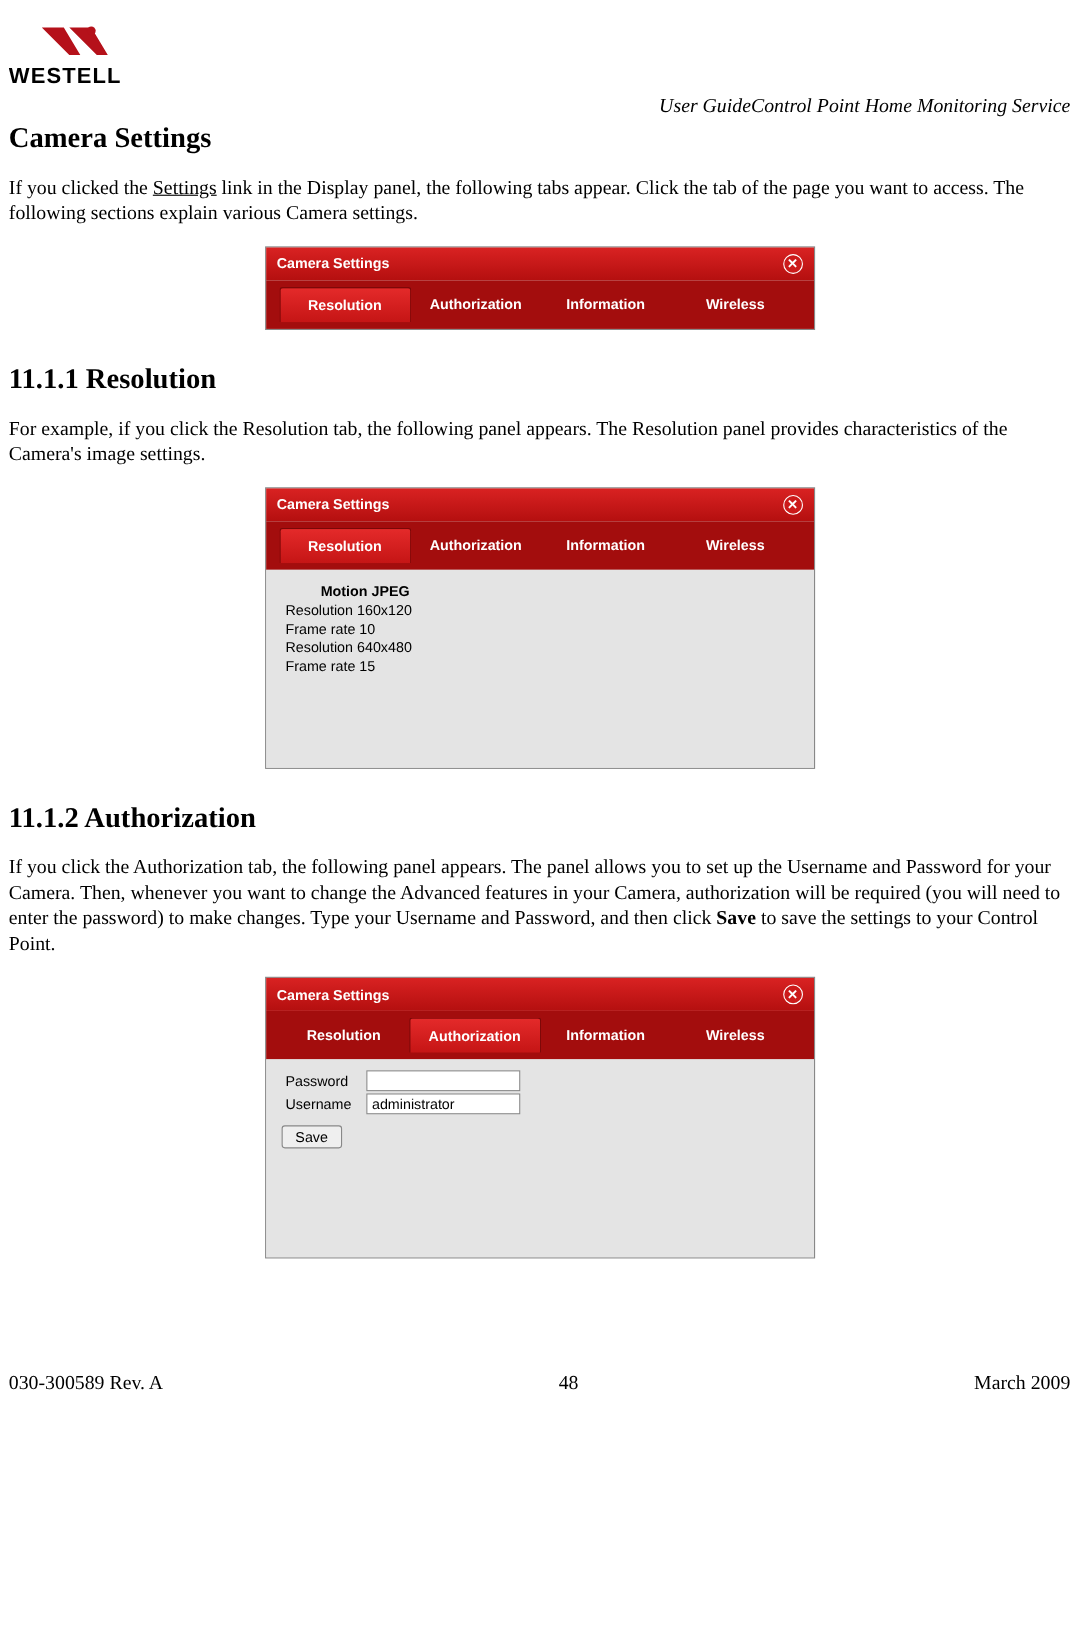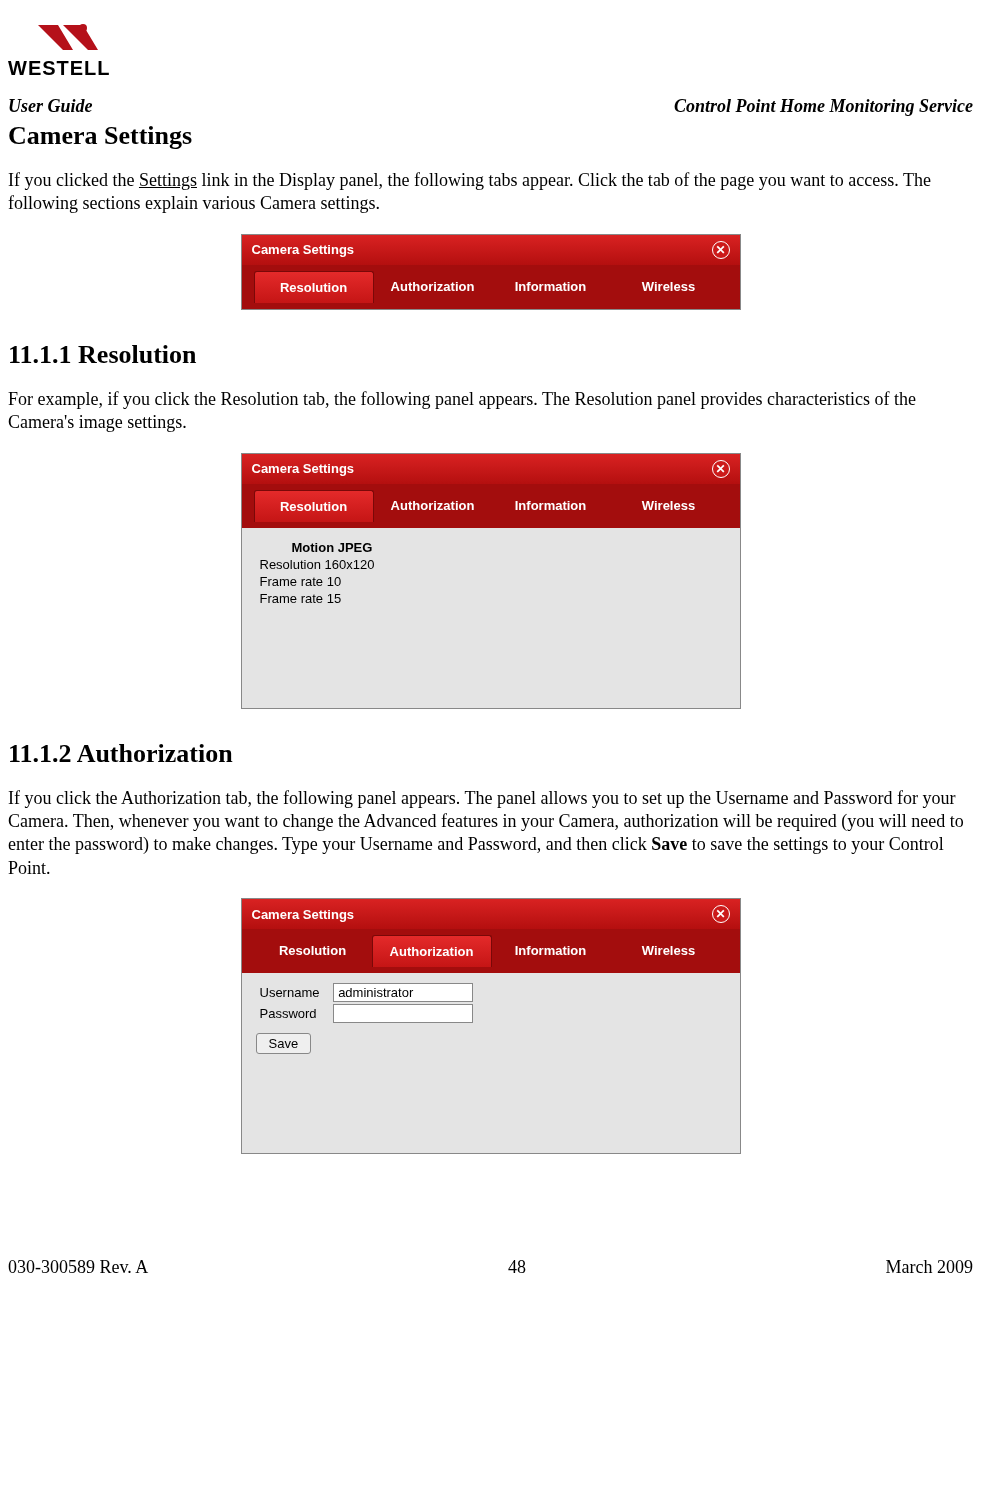--- a/index.html
+++ b/index.html
@@ -6,29 +6,28 @@
   body {
     width: 981px;
     font-family: "Times New Roman", Times, serif;
     font-size: 18px;
     color: #000;
     background: #fff;
     padding: 20px 8px 10px 8px;
     position: relative;
   }
   .logo {
-    margin-bottom: 14px;
+    margin-bottom: 4px;
   }
   .logo svg { display: block; }
   .header-row {
     display: flex;
-    justify-content: space-between;
+    justify-content: flex-end;
     font-style: italic;
     margin-bottom: 0px;
-    font-weight: bold;
   }
   h2.section-title {
     font-size: 26px;
     font-weight: bold;
     margin: 4px 0 18px 0;
   }
   h2.subsection-title {
     font-size: 26px;
     font-weight: bold;
     margin: 30px 0 18px 0;
@@ -185,20 +184,21 @@
     <div class="panel-tabs">
       <div class="panel-tab active">Resolution</div>
       <div class="panel-tab">Authorization</div>
       <div class="panel-tab">Information</div>
       <div class="panel-tab">Wireless</div>
     </div>
     <div class="panel-body tall">
       <div class="group-title">Motion JPEG</div>
       <div class="row">Resolution  160x120</div>
       <div class="row">Frame rate 10</div>
+      <div class="row">Resolution  640x480</div>
       <div class="row">Frame rate 15</div>
     </div>
   </div>
 </div>
 
 <h2 class="subsection-title">11.1.2 Authorization</h2>
 <p class="body-text">
   <span>If you click the Authorization tab, the following panel appears. The panel allows you to set up the Username and Password for your Camera. Then, whenever you want to change the Advanced features in your Camera, authorization will be required (you will need to enter the password) to make changes. Type your Username and Password, and then click </span><span class="bold">Save</span><span> to save the settings to your Control Point.</span>
 </p>
 
@@ -209,26 +209,26 @@
       <span class="panel-close">✕</span>
     </div>
     <div class="panel-tabs">
       <div class="panel-tab">Resolution</div>
       <div class="panel-tab active">Authorization</div>
       <div class="panel-tab">Information</div>
       <div class="panel-tab">Wireless</div>
     </div>
     <div class="panel-body tall">
       <div class="row">
+        <label>Password</label>
+        <input type="password" style="">
+      </div>
+      <div class="row">
         <label>Username</label>
         <input type="text" value="administrator" style="">
-      </div>
-      <div class="row">
-        <label>Password</label>
-        <input type="password" style="">
       </div>
       <button class="save-btn">Save</button>
     </div>
   </div>
 </div>
 
 <div class="spacer"></div>
 
 <div class="footer">
   <span>030-300589 Rev. A</span>

